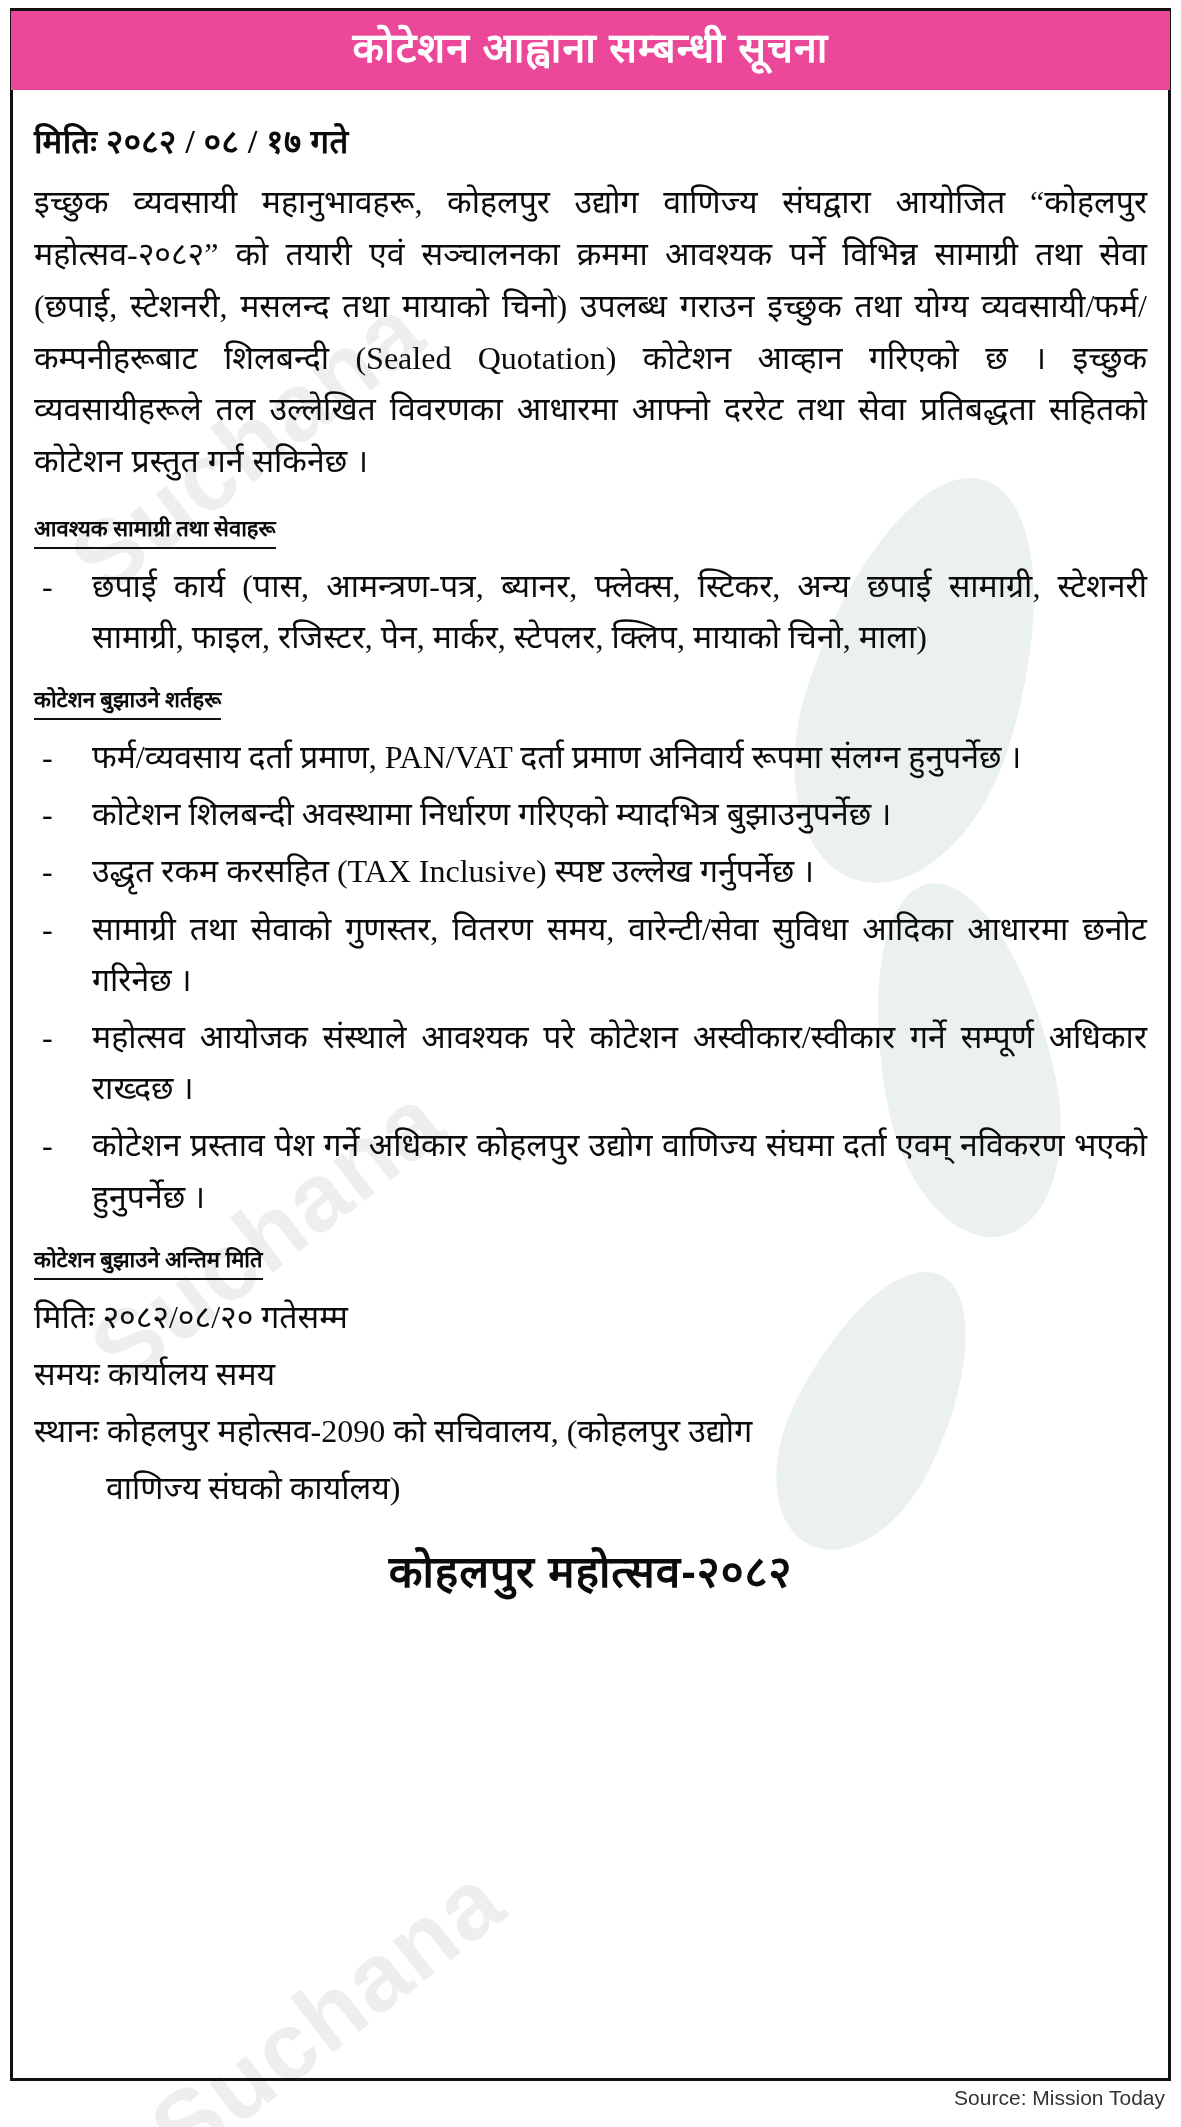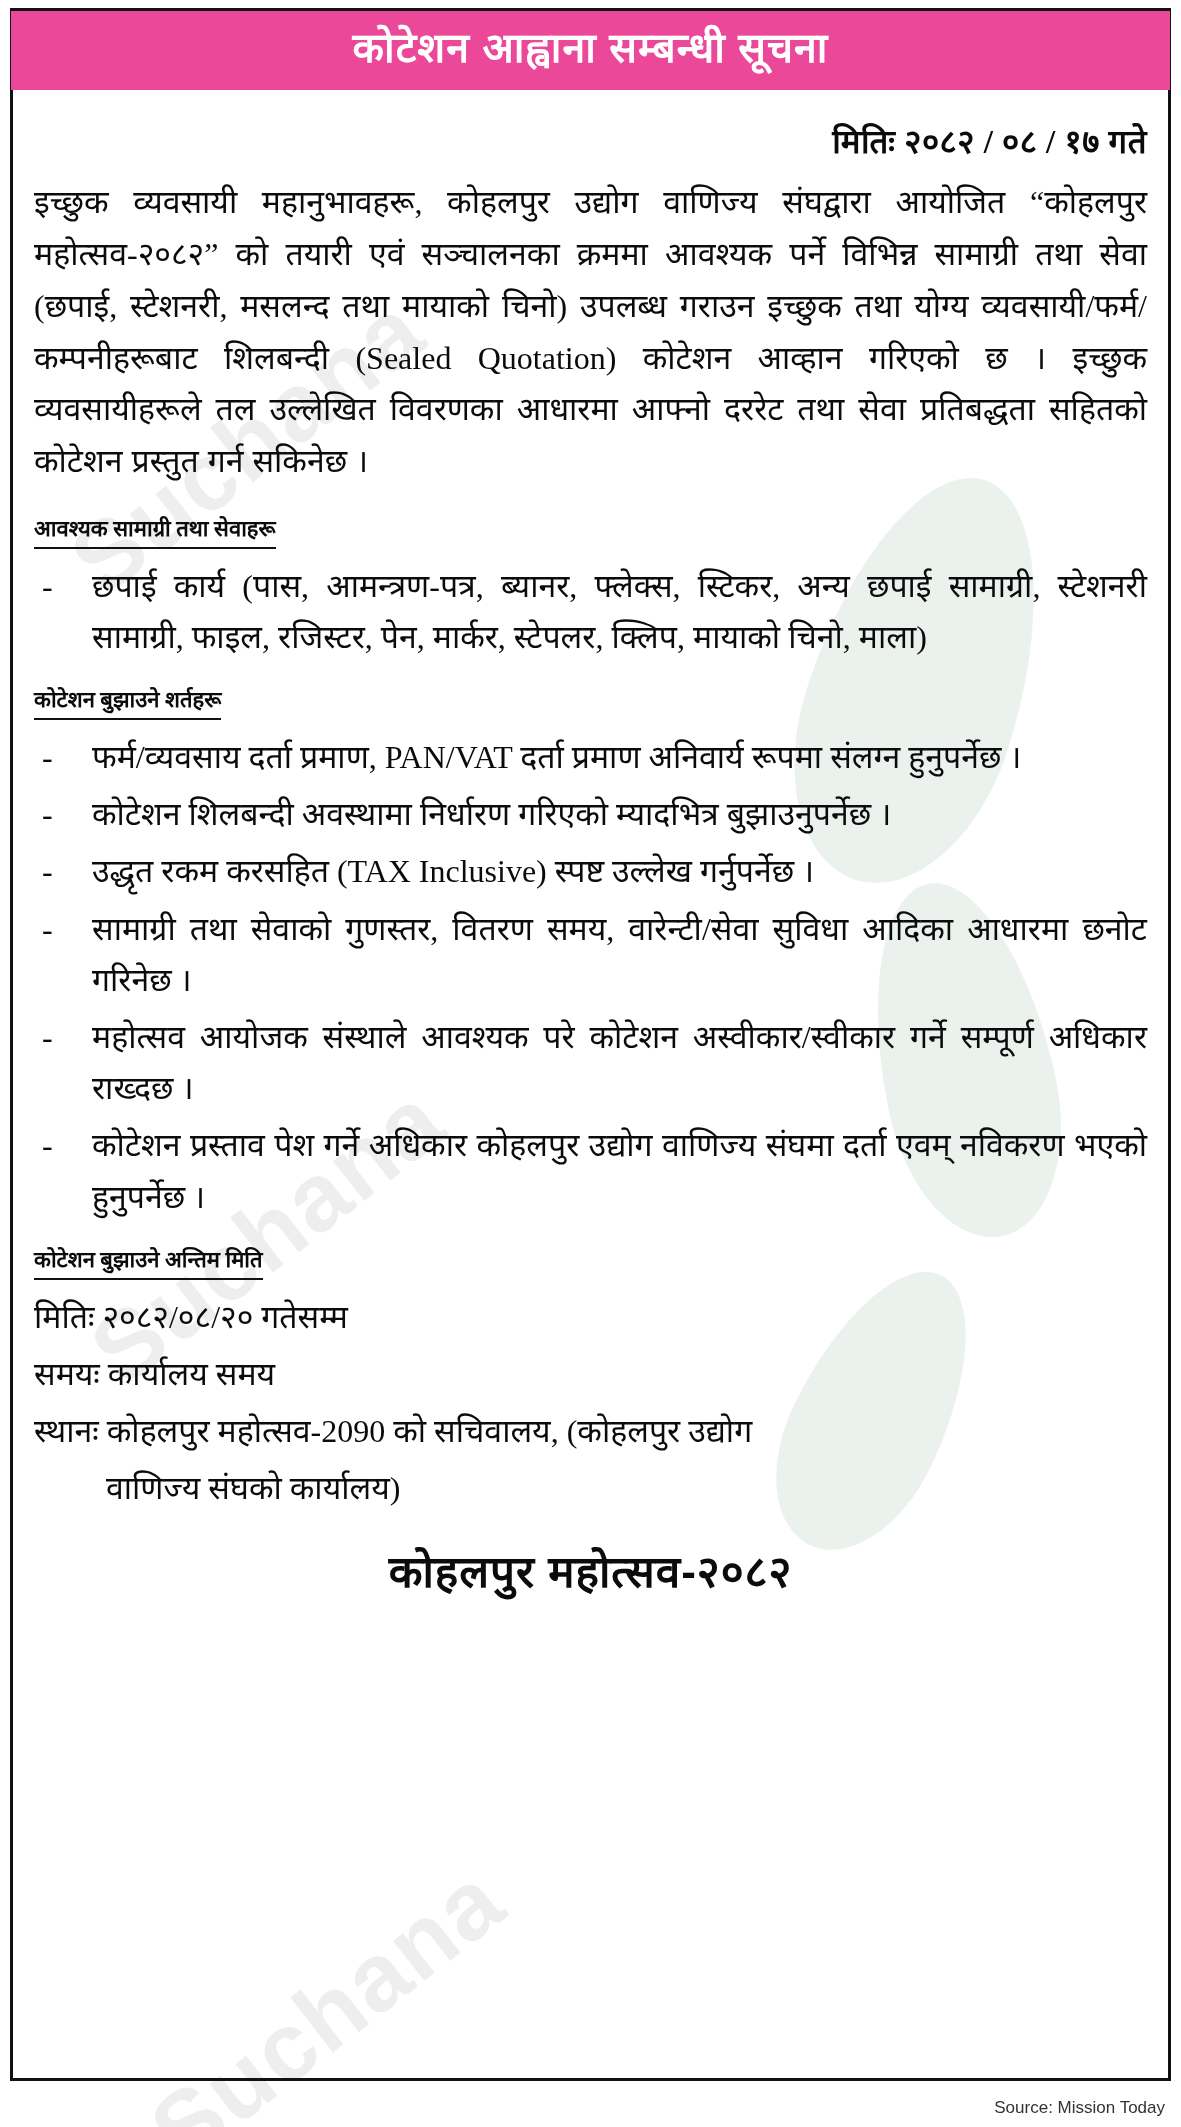--- a/index.html
+++ b/index.html
@@ -88,21 +88,21 @@
     line-height: 1.15;
   }
 
   .body-wrap {
     position: relative;
     padding: 22px 34px 10px 34px;
     box-sizing: border-box;
   }
 
   .date-line {
-    text-align: right;
+    text-align: left;
     font-size: 33px;
     font-weight: bold;
     margin: 6px 0 14px 0;
     letter-spacing: 0.5px;
   }
 
   p.para {
     font-size: 32px;
     line-height: 1.62;
     text-align: justify;
@@ -162,23 +162,23 @@
     font-family: "Liberation Sans", "DejaVu Sans", sans-serif;
     font-weight: bold;
     font-size: 44px;
     letter-spacing: 1px;
     margin: 26px 0 22px 0;
   }
 
   .source {
     position: absolute;
     right: 16px;
-    bottom: 9px;
+    bottom: 17px;
     font-family: "Liberation Sans", sans-serif;
-    font-size: 17px;
+    font-size: 21px;
     color: #333333;
   }
 </style>
 </head>
 <body>
 
 <div class="notice">
 
   <div class="watermark">
     <div class="wm-text wm1">Suchana</div>

